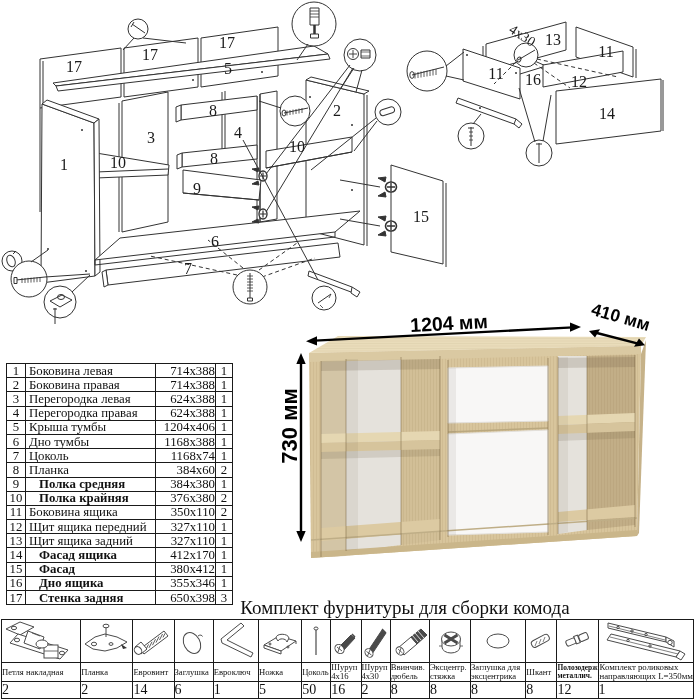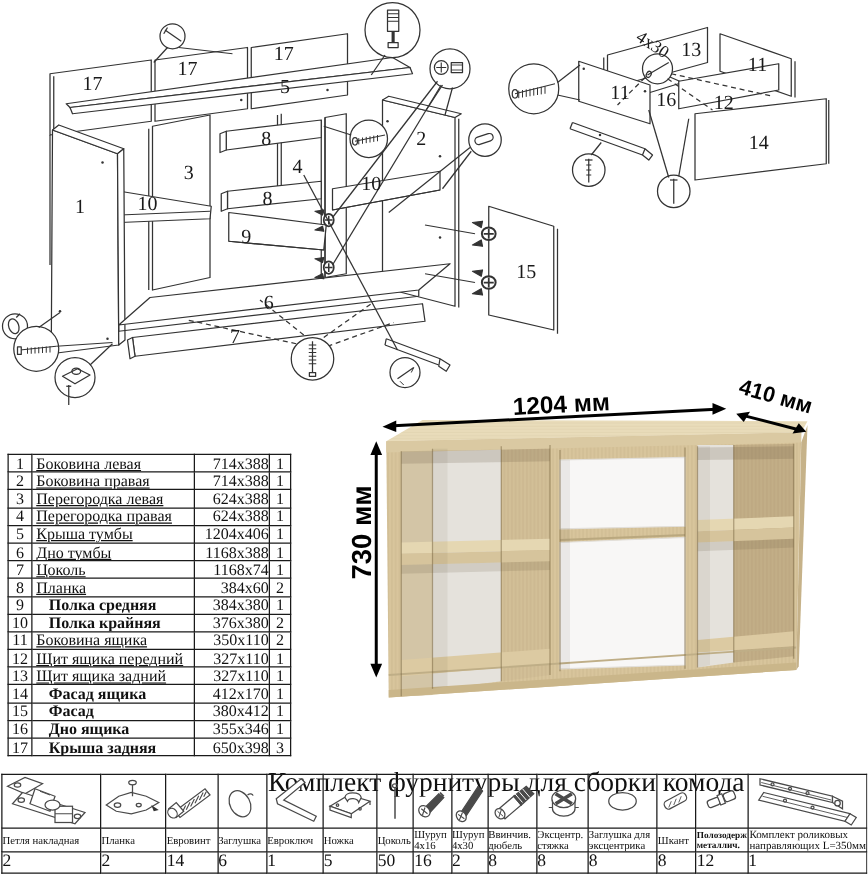--- a/index.html
+++ b/index.html
@@ -1,24 +1,24 @@
 <!DOCTYPE html>
 <html><head>
 <meta charset="utf-8">
 <style>
 html,body{margin:0;padding:0;background:#fff;}
 #page{position:relative;width:694px;height:700px;background:#fff;overflow:hidden;font-family:"Liberation Serif",serif;}
 #art{position:absolute;left:0;top:0;}
 #parts{position:absolute;left:6px;top:363px;border-collapse:collapse;table-layout:fixed;border:1.5px solid #111;}
 #parts td{border:1px solid #1a1a1a;height:13.2px;padding:0;font-size:12.8px;line-height:12px;color:#111;white-space:nowrap;overflow:hidden;}
 #parts td.n{text-align:center;}
-#parts td.nm{padding-left:3px;text-decoration:underline;}
+#parts td.nm{padding-left:3px;}
 #parts td.nm2{padding-left:13px;font-weight:bold;}
 #parts td.sz{text-align:right;}
-#cap{position:absolute;left:116px;top:613px;width:578px;text-align:center;font-size:22px;color:#111;font-family:Liberation Serif, serif;}
+#cap{position:absolute;left:116px;top:597px;width:578px;text-align:center;font-size:19px;color:#111;font-family:Liberation Serif, serif;}
 #hw{position:absolute;left:1px;top:619px;border-collapse:collapse;table-layout:fixed;border:1.5px solid #111;}
 #hw td{border:1px solid #1a1a1a;padding:0;color:#111;text-align:left;vertical-align:middle;overflow:hidden;}
 #hw td.ic{height:40px;} #hw td.ic svg{display:block;margin:0 auto;}
 #hw td.nm{height:17px;font-size:8.6px;line-height:8.4px;} #hw td.q{height:16px;}
 #hw td.q{font-size:14px;}
 </style>
 </head>
 <body>
 <div id="page">
 <svg id="art" width="694" height="700" viewBox="0 0 694 700">
@@ -443,21 +443,21 @@
           <td class="n">1</td>
         </tr>
 <tr>
           <td class="n">16</td>
           <td class="nm2">Дно ящика</td>
           <td class="sz">355x346</td>
           <td class="n">1</td>
         </tr>
 <tr>
           <td class="n">17</td>
-          <td class="nm2">Крыша задняя</td>
+          <td class="nm2">Стенка задняя</td>
           <td class="sz">650x398</td>
           <td class="n">3</td>
         </tr>
 </tbody>
     </table>
 <div id="cap">Комплект фурнитуры для сборки комода</div>
 <table id="hw">
 <colgroup>
         <col style="width:80px">
         <col style="width:53px">

